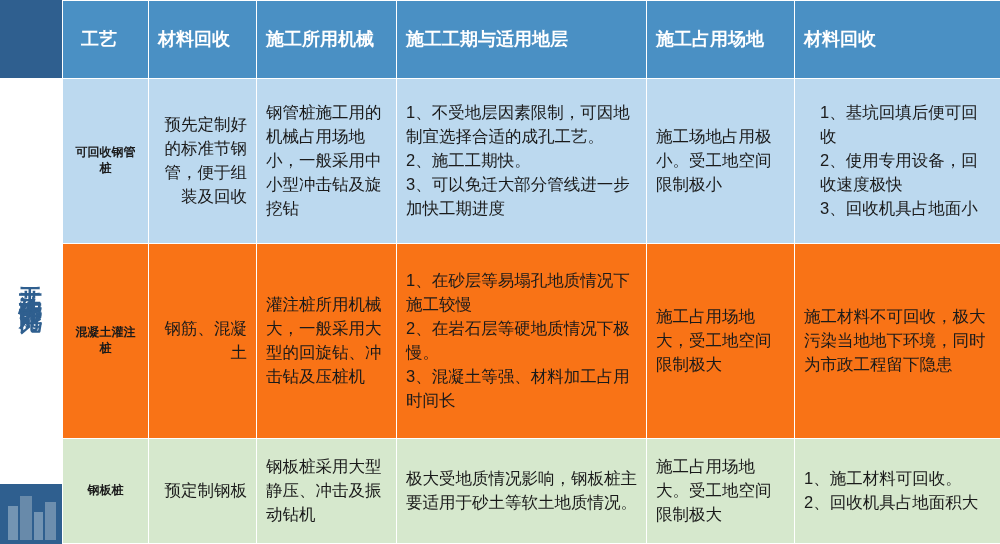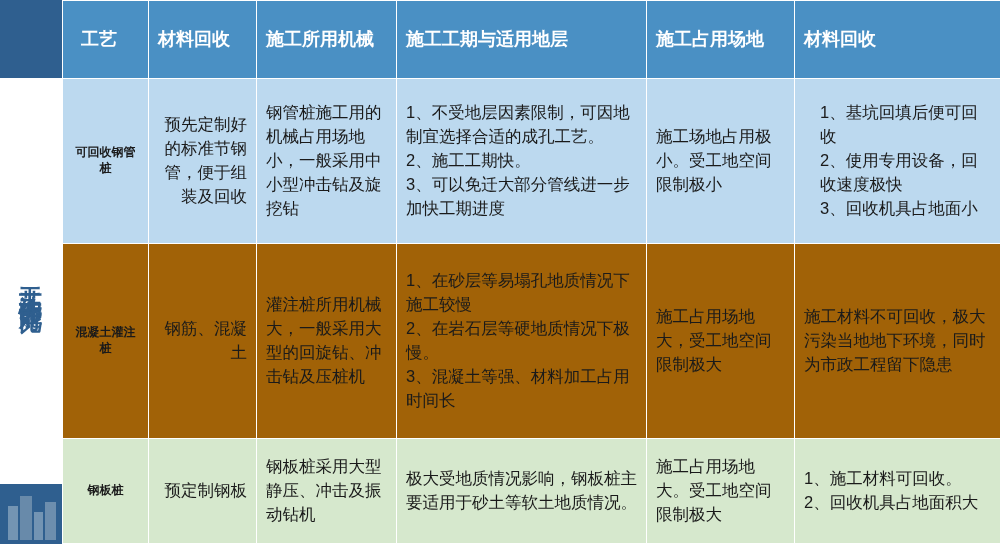--- a/index.html
+++ b/index.html
@@ -101,21 +101,21 @@
     line-height: 1.25;
     height: 78px;
   }
   thead th.h-craft { text-align: left; padding-left: 18px; }
   tbody td {
     font-size: 16.5px;
     line-height: 1.45;
     color: #1a1a1a;
   }
   tbody tr.row-blue td { background: #bcd9ef; }
-  tbody tr.row-white td { background: #a16207; }
+  tbody tr.row-white td { background: #f97316; }
   tbody tr.row-green td { background: #d6e8cd; }
   td.rowname {
     font-size: 12px;
     font-weight: bold;
     text-align: center;
     line-height: 1.3;
   }
   td.cell-center {
     text-align: right;
   }

